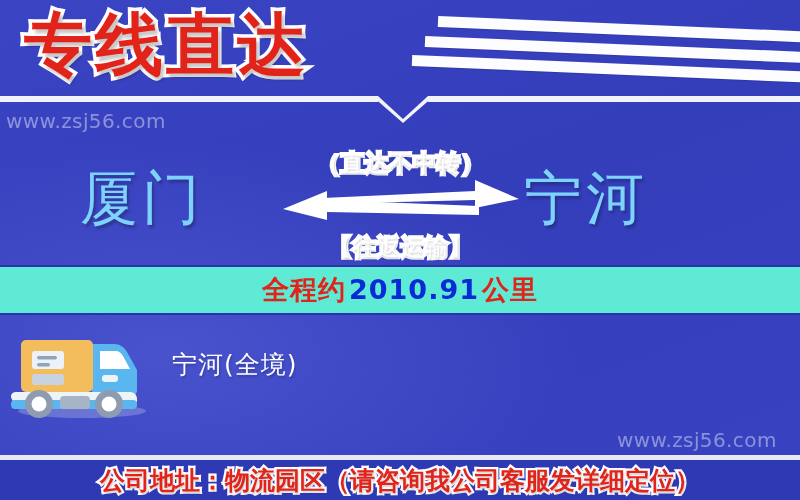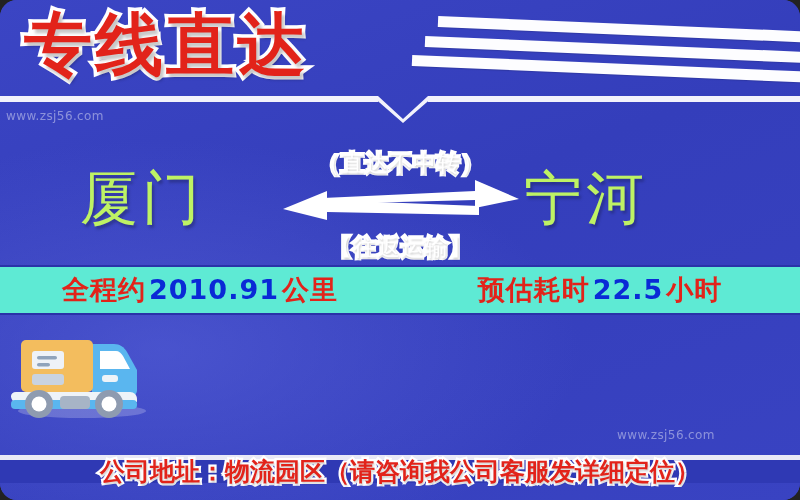--- a/index.html
+++ b/index.html
@@ -8,21 +8,20 @@
     background: #222;
   }
   #poster {
     position: relative;
     width: 800px;
     height: 500px;
     overflow: hidden;
     background: #3741be;
     font-family: "DejaVu Sans", "Liberation Sans", sans-serif;
     user-select: none;
-    border-radius: 17px;
   }
 
   
   .bg-sheen {
     position: absolute;
     inset: 0;
     background:
       radial-gradient(ellipse 600px 300px at 20% 70%, rgba(90,100,220,.55), rgba(90,100,220,0) 70%),
       linear-gradient(160deg, #3b45c4 0%, #343ebb 45%, #3943c2 100%);
   }
@@ -79,39 +78,39 @@
     paint-order: stroke fill;
     text-shadow: 3px 4px 3px rgba(0,0,0,.22);
     line-height: 1.25;
     white-space: nowrap;
   }
 
   
   .watermark {
     position: absolute;
     color: rgba(255,255,255,.42);
-    font-size: 12px;
+    font-size: 20px;
     letter-spacing: .4px;
     white-space: nowrap;
   }
   .watermark.wm-top    { top: 109px; left: 6px; }
   .watermark.wm-bottom { top: 428px; left: 617px; }
 
   
   .route {
     position: absolute;
     top: 150px; left: 0;
     width: 800px; height: 110px;
   }
   .city {
     position: absolute;
     top: 10px;
     font-size: 58px;
     font-weight: 400;
-    color: #bef264;
+    color: #7dd3fc;
     letter-spacing: 4px;
     text-shadow: 2px 3px 3px rgba(0,0,0,.25);
     white-space: nowrap;
   }
   .city.origin { left: 80px; }
   .city.dest   { left: 524px; }
 
   .center-block {
     position: absolute;
     left: 276px; top: 0;
@@ -179,21 +178,21 @@
   
   .bottom-divider {
     position: absolute;
     left: 0; top: 455px;
     width: 800px; height: 5px;
     background: #e9e9f6;
   }
   .bottom-bar {
     position: absolute;
     left: 0; top: 460px;
-    width: 800px; height: 23px;
+    width: 800px; height: 40px;
     background: #2f39b4;
     display: flex;
     align-items: center;
     justify-content: center;
   }
   .bottom-text {
     font-size: 25px;
     font-weight: 700;
     color: #e2231a;
     -webkit-text-stroke: 4.5px #ffffff;
@@ -247,23 +246,20 @@
       <div class="tagline bottom">【往返运输】</div>
     </div>
 
     <div class="city dest">宁河</div>
   </div>
 
   <div class="info-band">
     <div class="info-cell">
       <span>全程约</span><span class="num">2010.91</span><span>公里</span>
     </div>
-    <div class="info-cell">
-      <span>预估耗时</span><span class="num">22.5</span><span>小时</span>
-    </div>
   </div>
 
   <div class="truck">
     <svg width="148" height="104" viewBox="0 0 148 104">
       <ellipse cx="74" cy="93" rx="64" ry="7" fill="#ffffff" opacity=".22"></ellipse>
 
       <path d="M84 26 L106 26 C112 26 116 29 119 34 L129 52 L129 72 C129 76 126 79 122 79 L84 79 Z" fill="#5ab6ef"></path>
 
       <rect x="13" y="22" width="72" height="52" rx="5" fill="#f3bd5e"></rect>
 
@@ -281,19 +277,20 @@
 
       <rect x="52" y="78" width="30" height="13" rx="4" fill="#a7b4c6"></rect>
 
       <circle cx="31" cy="86" r="14" fill="#8e9bb0"></circle>
       <circle cx="31" cy="86" r="7.5" fill="#ffffff"></circle>
       <circle cx="101" cy="86" r="14" fill="#8e9bb0"></circle>
       <circle cx="101" cy="86" r="7.5" fill="#ffffff"></circle>
     </svg>
   </div>
 
+  <div class="coverage">宁河(全境)</div>
 
   <div class="bottom-divider"></div>
   <div class="bottom-bar">
     <div class="bottom-text">公司地址：物流园区（请咨询我公司客服发详细定位）</div>
   </div>
 
 </div>
 
 </body></html>

